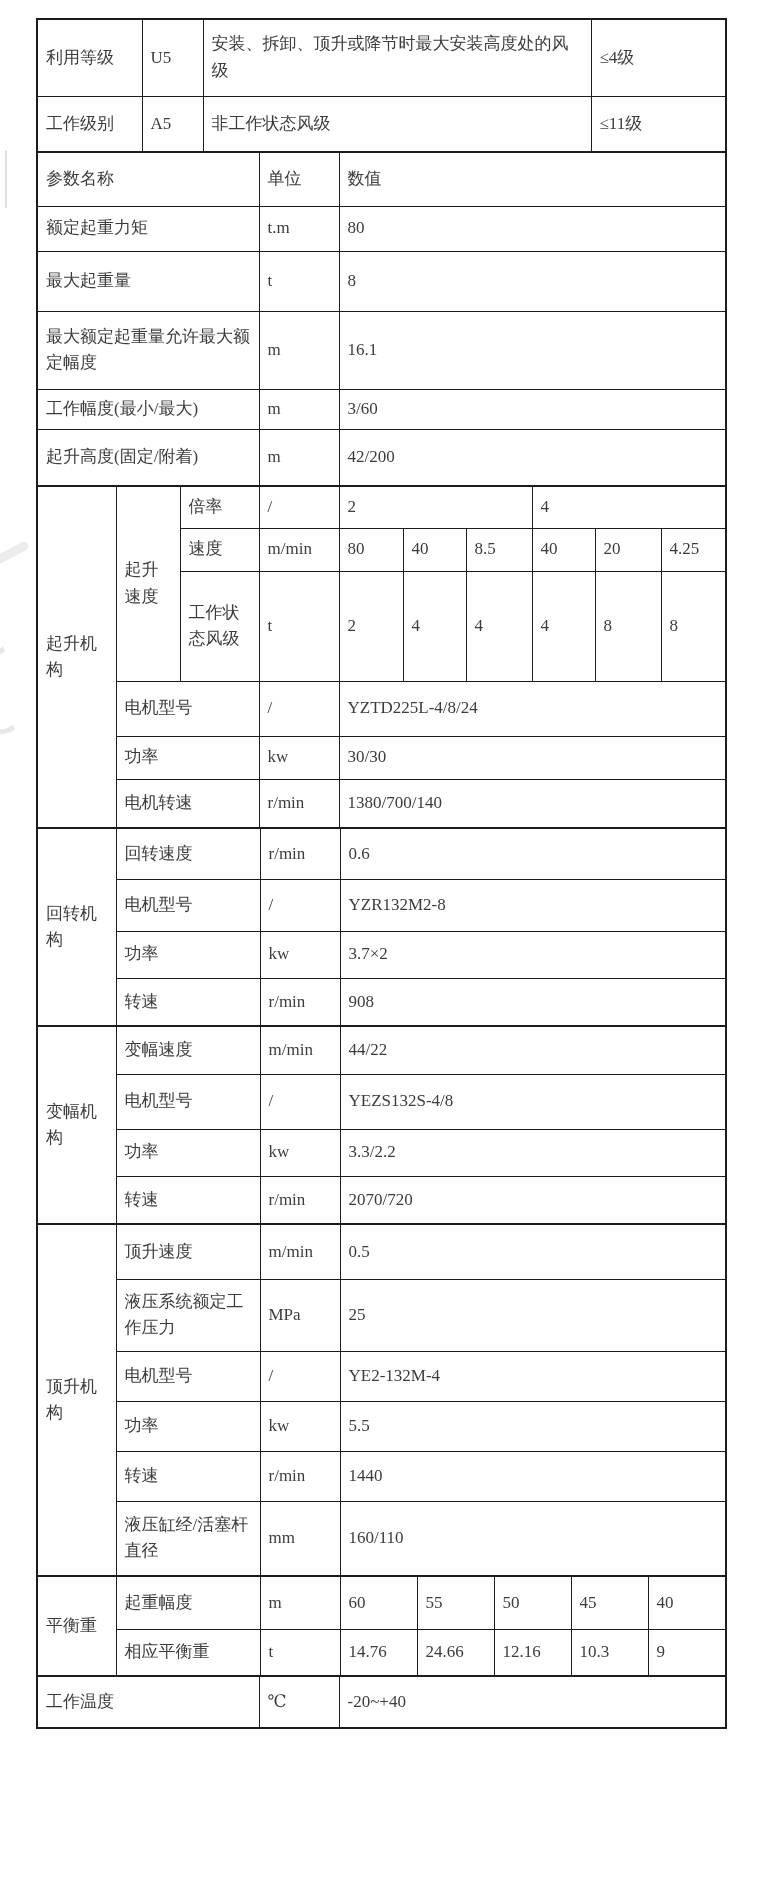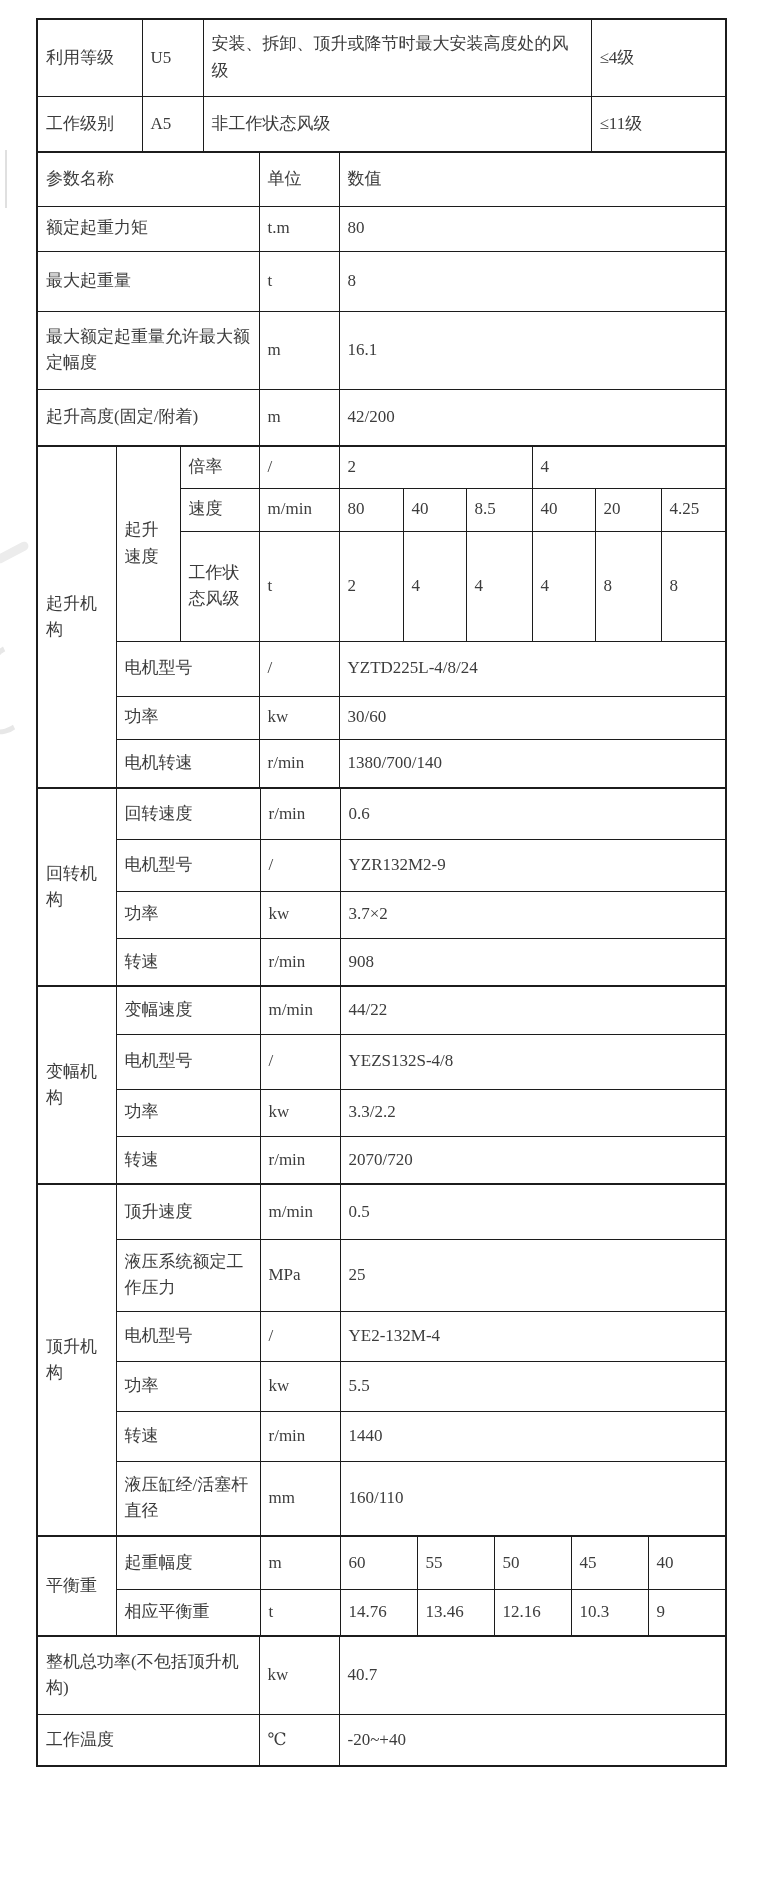--- a/index.html
+++ b/index.html
@@ -115,20 +115,25 @@
         <tr style="height:60px">
           <td>最大起重量</td>
           <td>t</td>
           <td>8</td>
         </tr>
         <tr style="height:78px">
           <td>最大额定起重量允许最大额定幅度</td>
           <td>m</td>
           <td>16.1</td>
         </tr>
+        <tr style="height:40px">
+          <td>工作幅度(最小/最大)</td>
+          <td>m</td>
+          <td>3/60</td>
+        </tr>
         <tr style="height:57px">
           <td>起升高度(固定/附着)</td>
           <td>m</td>
           <td>42/200</td>
         </tr>
       </tbody>
     </table>
 
     <table class="tbl">
       <colgroup>
@@ -173,21 +178,21 @@
           <td>8</td>
         </tr>
         <tr style="height:55px">
           <td colspan="2">电机型号</td>
           <td>/</td>
           <td colspan="6">YZTD225L-4/8/24</td>
         </tr>
         <tr style="height:43px">
           <td colspan="2">功率</td>
           <td>kw</td>
-          <td colspan="6">30/60</td>
+          <td colspan="6">30/30</td>
         </tr>
         <tr style="height:49px">
           <td colspan="2">电机转速</td>
           <td>r/min</td>
           <td colspan="6">1380/700/140</td>
         </tr>
       </tbody>
     </table>
 
     <table class="tbl">
@@ -200,21 +205,21 @@
       <tbody>
         <tr style="height:51px">
           <td rowspan="4" class="group">回转机构</td>
           <td>回转速度</td>
           <td>r/min</td>
           <td>0.6</td>
         </tr>
         <tr style="height:52px">
           <td>电机型号</td>
           <td>/</td>
-          <td>YZR132M2-9</td>
+          <td>YZR132M2-8</td>
         </tr>
         <tr style="height:47px">
           <td>功率</td>
           <td>kw</td>
           <td>3.7×2</td>
         </tr>
         <tr style="height:48px">
           <td>转速</td>
           <td>r/min</td>
           <td>908</td>
@@ -315,40 +320,35 @@
           <td>60</td>
           <td>55</td>
           <td>50</td>
           <td>45</td>
           <td>40</td>
         </tr>
         <tr style="height:47px">
           <td>相应平衡重</td>
           <td>t</td>
           <td>14.76</td>
-          <td>13.46</td>
+          <td>24.66</td>
           <td>12.16</td>
           <td>10.3</td>
           <td>9</td>
         </tr>
       </tbody>
     </table>
 
     <table class="tbl">
       <colgroup>
           <col style="width:222px">
           <col style="width:80px">
           <col style="width:387px">
         </colgroup>
       <tbody>
-        <tr style="height:78px">
-          <td>整机总功率(不包括顶升机构)</td>
-          <td>kw</td>
-          <td>40.7</td>
-        </tr>
         <tr style="height:52px">
           <td>工作温度</td>
           <td>℃</td>
           <td>-20~+40</td>
         </tr>
       </tbody>
     </table>
 
   </div>
 </div>

